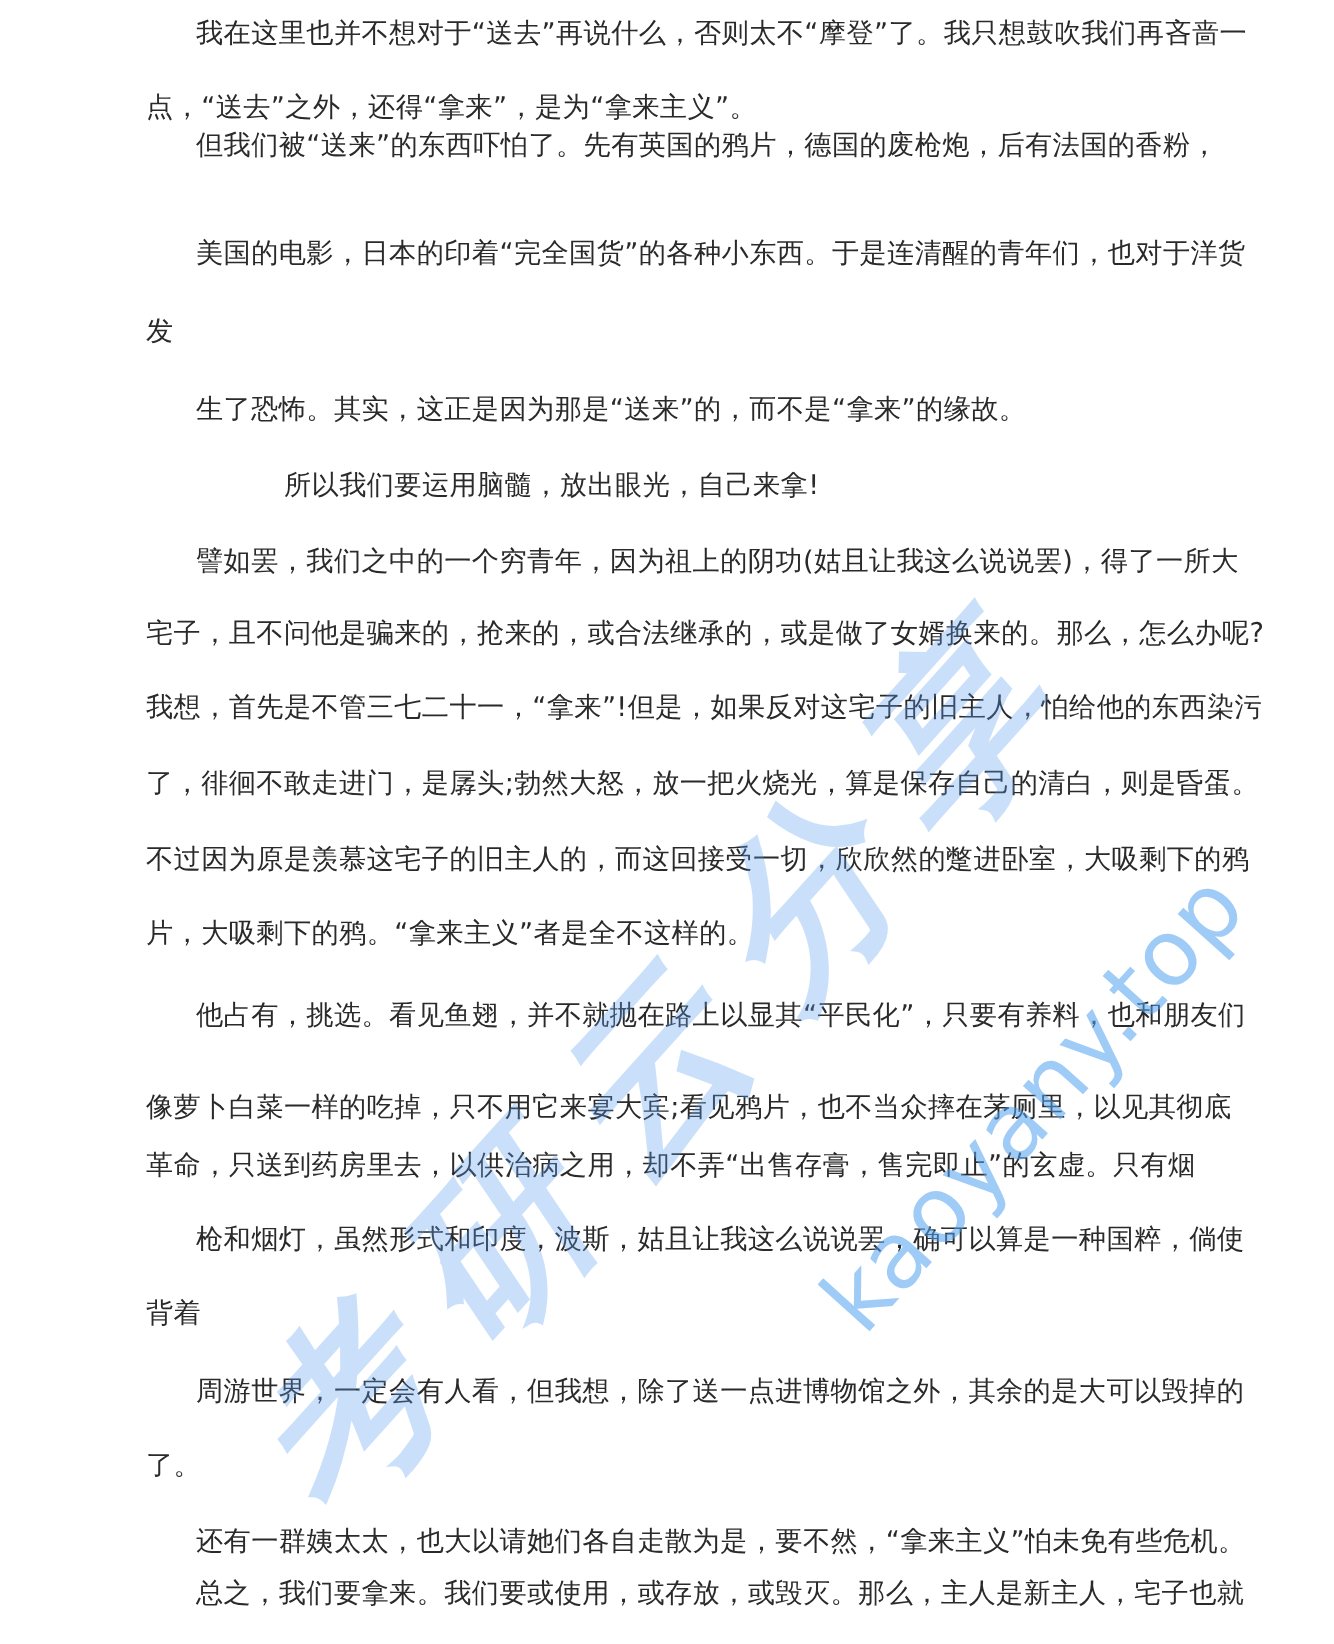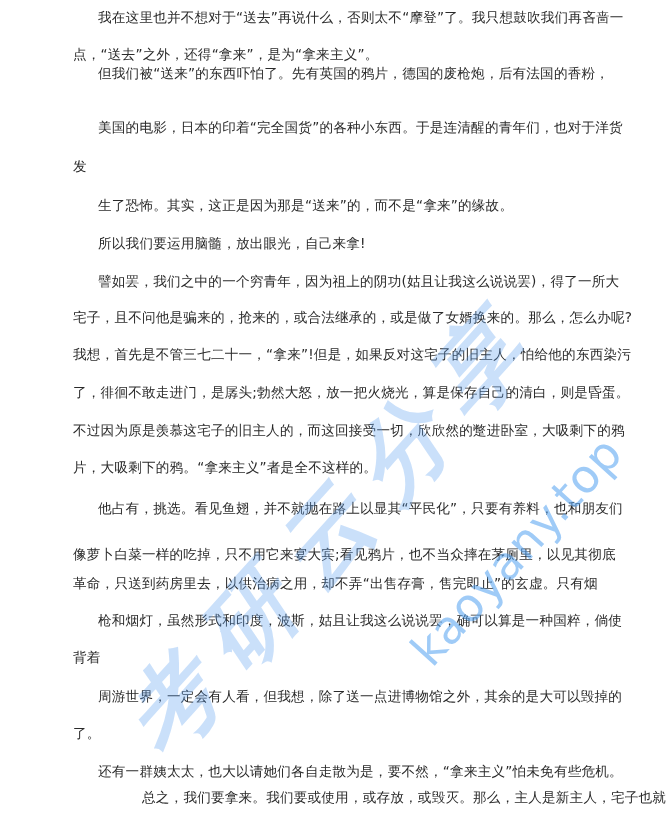--- a/index.html
+++ b/index.html
@@ -35,34 +35,34 @@
 </head>
 <body>
 
 <div class="page" id="page">
     <div class="line indent" style="top: 8px;">我在这里也并不想对于“送去”再说什么，否则太不“摩登”了。我只想鼓吹我们再吝啬一</div>
     <div class="line" style="top: 45px;">点，“送去”之外，还得“拿来”，是为“拿来主义”。</div>
     <div class="line indent" style="top: 64px;">但我们被“送来”的东西吓怕了。先有英国的鸦片，德国的废枪炮，后有法国的香粉，</div>
     <div class="line indent" style="top: 118px;">美国的电影，日本的印着“完全国货”的各种小东西。于是连清醒的青年们，也对于洋货</div>
     <div class="line" style="top: 157px;">发</div>
     <div class="line indent" style="top: 196px;">生了恐怖。其实，这正是因为那是“送来”的，而不是“拿来”的缘故。</div>
-    <div class="line indent" style="top: 234px;">所以我们要运用脑髓，放出眼光，自己来拿!</div>
+    <div class="line indent" style="top: 234px; margin-left: 44px;">所以我们要运用脑髓，放出眼光，自己来拿!</div>
     <div class="line indent" style="top: 272px;">譬如罢，我们之中的一个穷青年，因为祖上的阴功(姑且让我这么说说罢)，得了一所大</div>
     <div class="line" style="top: 308px;">宅子，且不问他是骗来的，抢来的，或合法继承的，或是做了女婿换来的。那么，怎么办呢?</div>
     <div class="line" style="top: 345px;">我想，首先是不管三七二十一，“拿来”!但是，如果反对这宅子的旧主人，怕给他的东西染污</div>
     <div class="line" style="top: 383px;">了，徘徊不敢走进门，是孱头;勃然大怒，放一把火烧光，算是保存自己的清白，则是昏蛋。</div>
     <div class="line" style="top: 421px;">不过因为原是羡慕这宅子的旧主人的，而这回接受一切，欣欣然的蹩进卧室，大吸剩下的鸦</div>
     <div class="line" style="top: 458px;">片，大吸剩下的鸦。“拿来主义”者是全不这样的。</div>
     <div class="line indent" style="top: 499px;">他占有，挑选。看见鱼翅，并不就抛在路上以显其“平民化”，只要有养料，也和朋友们</div>
     <div class="line" style="top: 545px;">像萝卜白菜一样的吃掉，只不用它来宴大宾;看见鸦片，也不当众摔在茅厕里，以见其彻底</div>
     <div class="line" style="top: 574px;">革命，只送到药房里去，以供治病之用，却不弄“出售存膏，售完即止”的玄虚。只有烟</div>
     <div class="line indent" style="top: 611px;">枪和烟灯，虽然形式和印度，波斯，姑且让我这么说说罢，确可以算是一种国粹，倘使</div>
     <div class="line" style="top: 648px;">背着</div>
     <div class="line indent" style="top: 687px;">周游世界，一定会有人看，但我想，除了送一点进博物馆之外，其余的是大可以毁掉的</div>
     <div class="line" style="top: 724px;">了。</div>
     <div class="line indent" style="top: 762px;">还有一群姨太太，也大以请她们各自走散为是，要不然，“拿来主义”怕未免有些危机。</div>
-    <div class="line indent" style="top: 788px; margin-left: 44px;">总之，我们要拿来。我们要或使用，或存放，或毁灭。那么，主人是新主人，宅子也就</div>
+    <div class="line indent" style="top: 788px;">总之，我们要拿来。我们要或使用，或存放，或毁灭。那么，主人是新主人，宅子也就</div>
   </div>
 
 <div class="watermark">
   <div class="wm-cn">考研云分享</div>
   <div class="wm-en">kaoyany.top</div>
 </div>
 
 </body></html>

